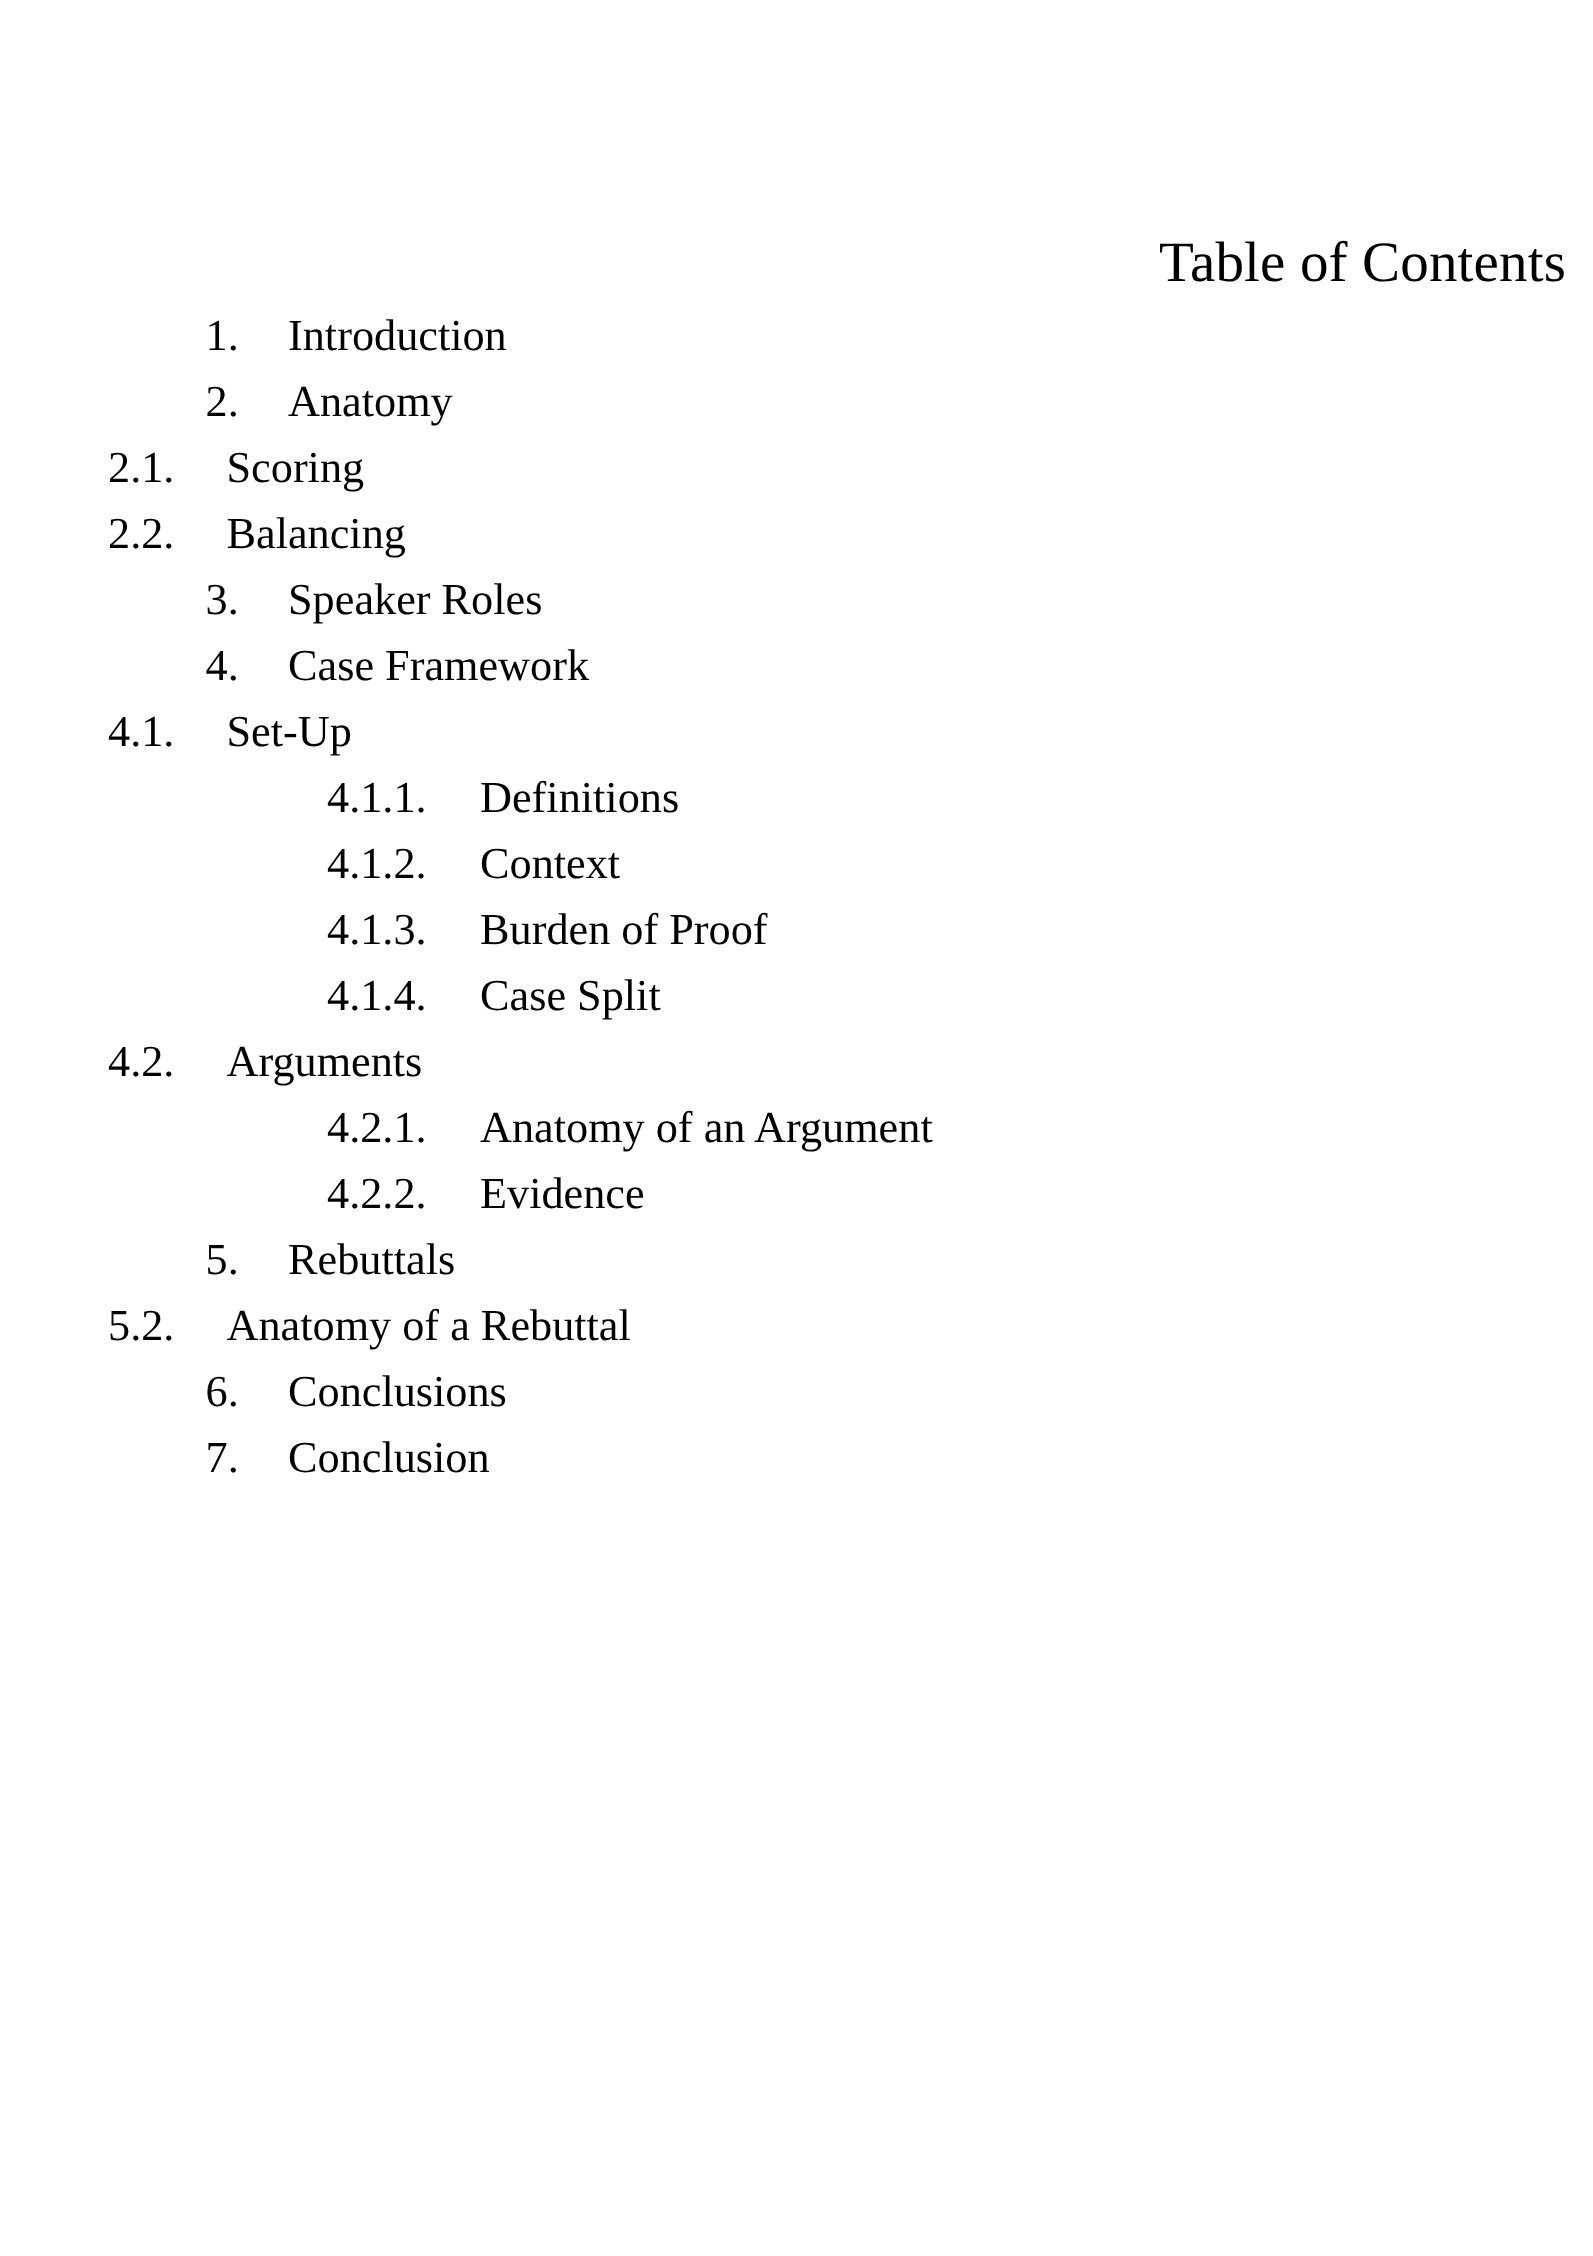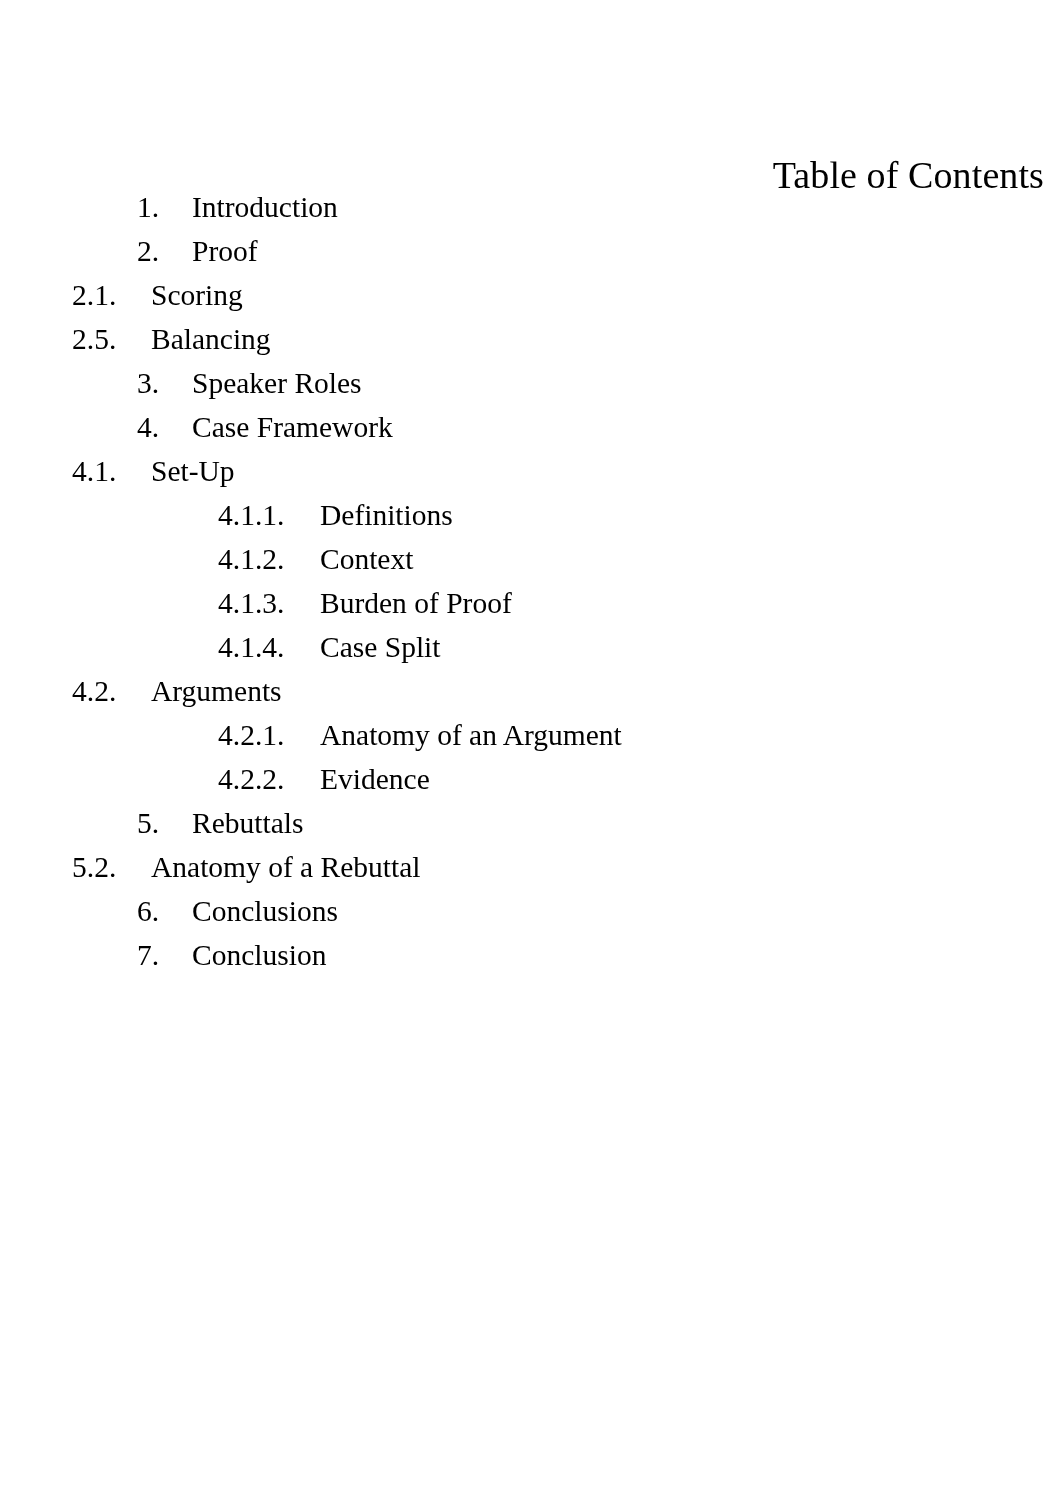--- a/index.html
+++ b/index.html
@@ -30,21 +30,21 @@
     width: 1044px;
     text-align: right;
     font-size: 38px;
     font-weight: 400;
     line-height: 44px;
     letter-spacing: 0.1px;
     white-space: nowrap;
   }
   .toc-list {
     position: absolute;
-    top: 185px;
+    top: 202px;
     left: 0;
     width: 1062px;
     margin: 0;
     padding: 0;
     list-style: none;
   }
   .toc-entry {
     display: block;
     height: 44px;
     line-height: 44px;
@@ -71,23 +71,23 @@
 </style>
 </head>
 <body>
 
 <div class="page">
 
   <h1 class="doc-title">Table of Contents</h1>
 
   <ul class="toc-list" id="toc-list">
       <li class="toc-entry lvl-1"><span class="num">1.</span><span class="label">Introduction</span></li>
-      <li class="toc-entry lvl-1"><span class="num">2.</span><span class="label">Proof</span></li>
+      <li class="toc-entry lvl-1"><span class="num">2.</span><span class="label">Anatomy</span></li>
       <li class="toc-entry lvl-2"><span class="num">2.1.</span><span class="label">Scoring</span></li>
-      <li class="toc-entry lvl-2"><span class="num">2.5.</span><span class="label">Balancing</span></li>
+      <li class="toc-entry lvl-2"><span class="num">2.2.</span><span class="label">Balancing</span></li>
       <li class="toc-entry lvl-1"><span class="num">3.</span><span class="label">Speaker Roles</span></li>
       <li class="toc-entry lvl-1"><span class="num">4.</span><span class="label">Case Framework</span></li>
       <li class="toc-entry lvl-2"><span class="num">4.1.</span><span class="label">Set-Up</span></li>
       <li class="toc-entry lvl-3"><span class="num">4.1.1.</span><span class="label">Definitions</span></li>
       <li class="toc-entry lvl-3"><span class="num">4.1.2.</span><span class="label">Context</span></li>
       <li class="toc-entry lvl-3"><span class="num">4.1.3.</span><span class="label">Burden of Proof</span></li>
       <li class="toc-entry lvl-3"><span class="num">4.1.4.</span><span class="label">Case Split</span></li>
       <li class="toc-entry lvl-2"><span class="num">4.2.</span><span class="label">Arguments</span></li>
       <li class="toc-entry lvl-3"><span class="num">4.2.1.</span><span class="label">Anatomy of an Argument</span></li>
       <li class="toc-entry lvl-3"><span class="num">4.2.2.</span><span class="label">Evidence</span></li>

